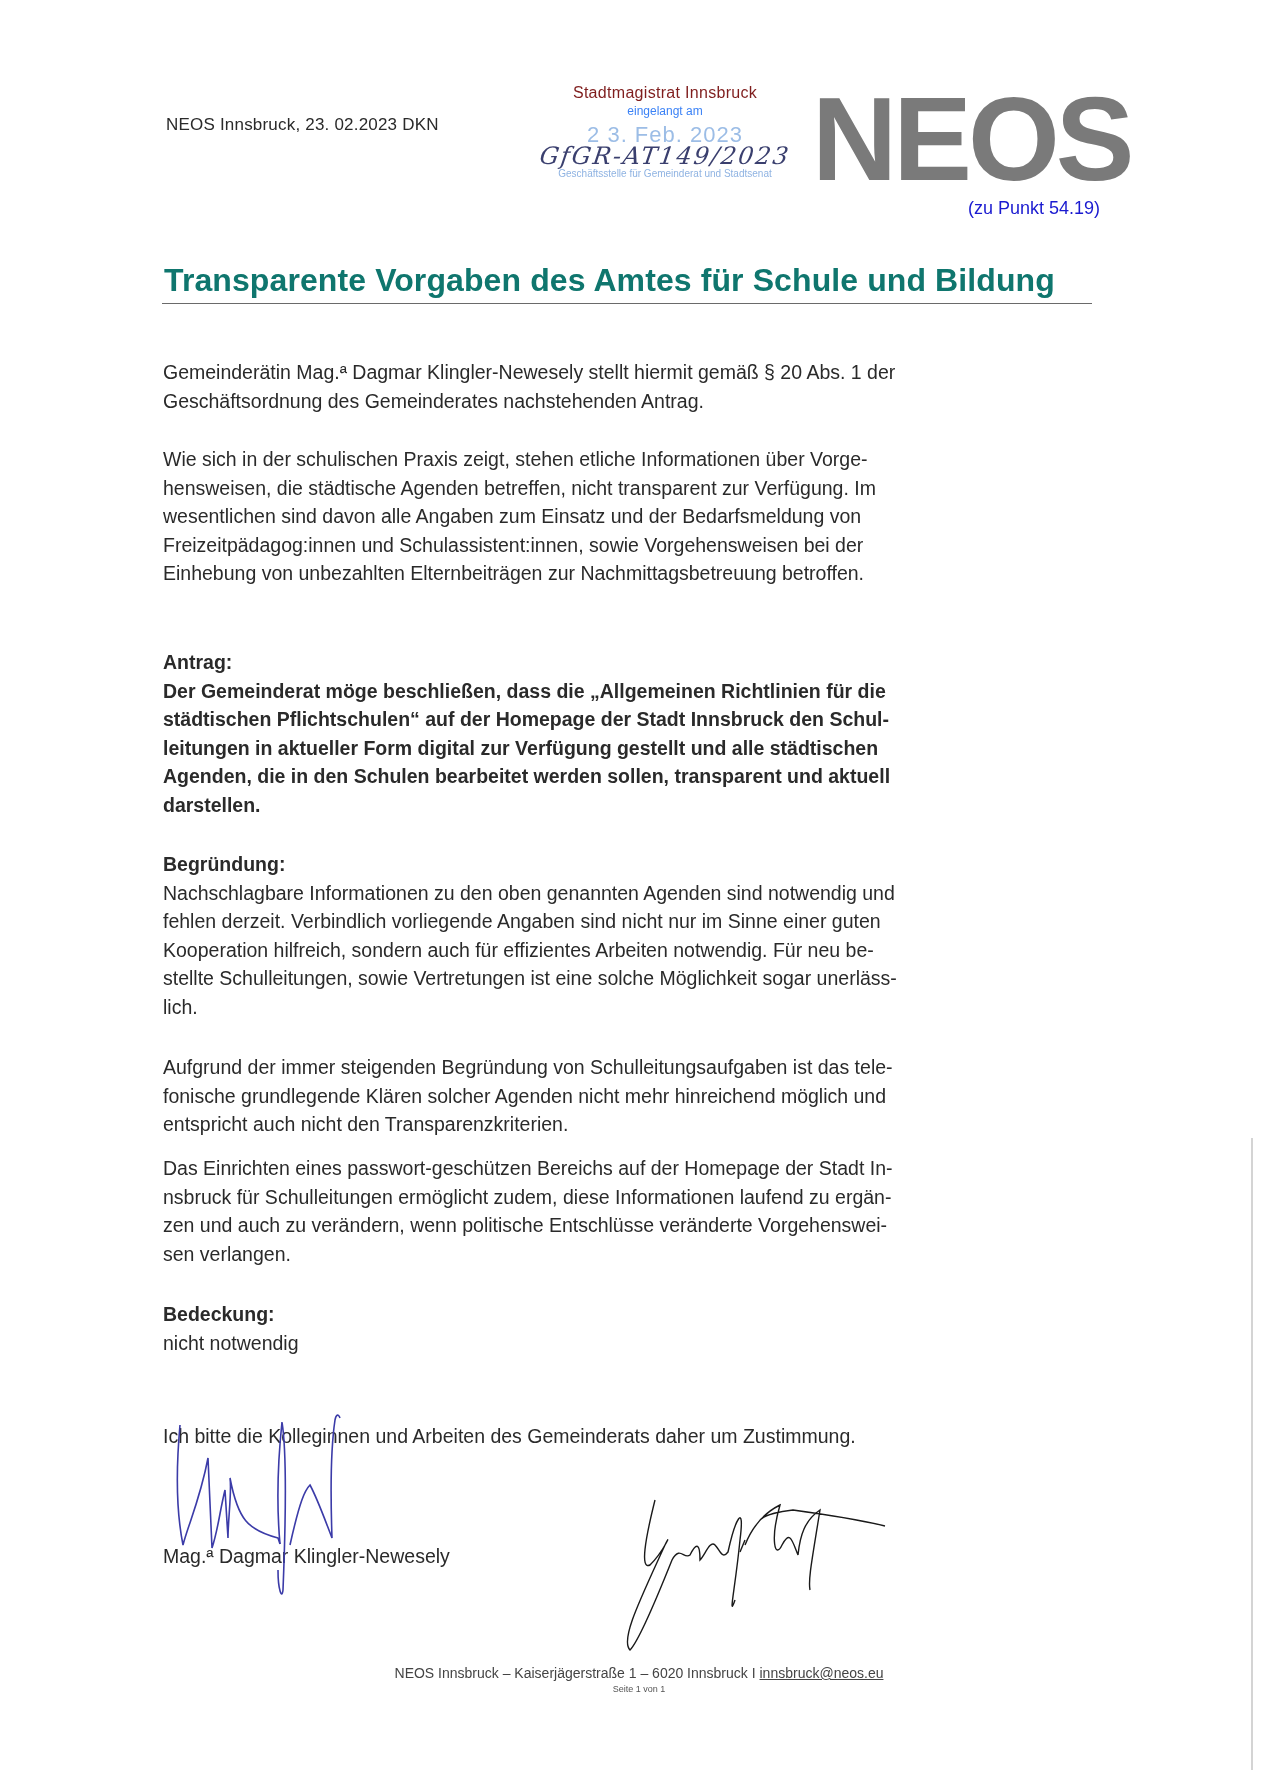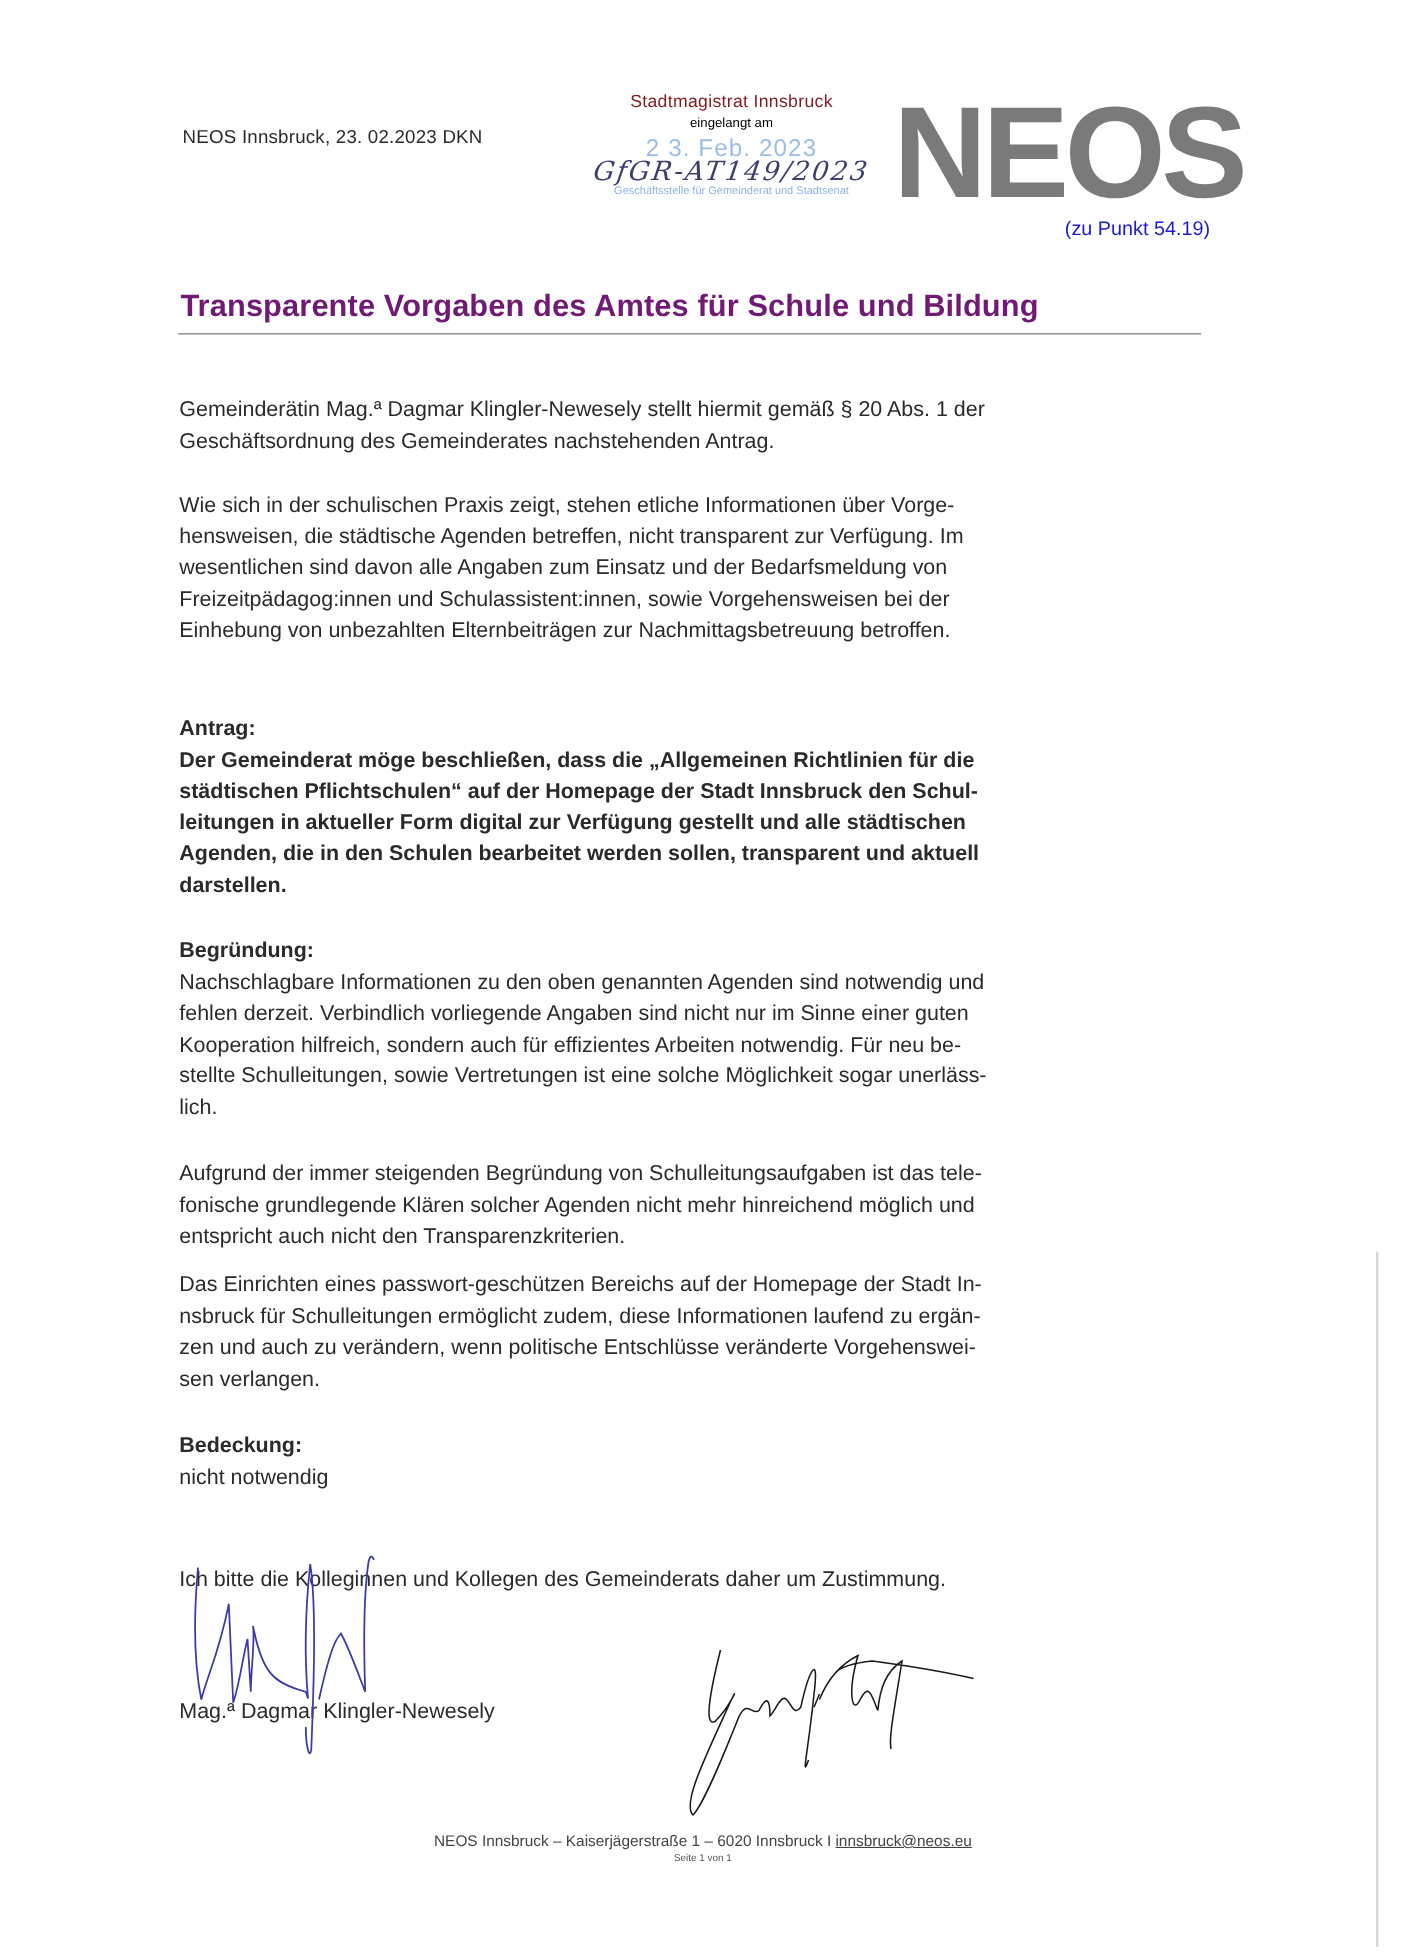--- a/index.html
+++ b/index.html
@@ -2,27 +2,27 @@
 <html><head>
 <meta charset="utf-8">
 <style>
   html, body { margin: 0; padding: 0; background: #ffffff; }
   body { width: 1278px; height: 1781px; position: relative; overflow: hidden;
          font-family: "Liberation Sans", sans-serif; color: #1e1e1e; }
   .abs { position: absolute; }
   .sender { left: 166px; top: 115px; font-size: 17px; color: #2a2a2a; letter-spacing: 0.2px; }
   .stamp { left: 520px; top: 84px; width: 290px; text-align: center; color: #6d9fd8; }
   .stamp .s1 { font-size: 16px; letter-spacing: 0.3px; color: #7f1d1d; }
-  .stamp .s2 { font-size: 12px; margin-top: 2px; color: #000000; }
+  .stamp .s2 { font-size: 12px; margin-top: 2px; color: #3b82f6; }
   .stamp .s3 { font-size: 22px; margin-top: 4px; color: #9cbde6; letter-spacing: 1px; }
   .stamp .s4 { font-family: "DejaVu Serif", serif; font-style: italic; font-size: 24px; color: #3a3f6e; margin-top: -6px; letter-spacing: 2px; transform: skewX(-8deg); }
   .stamp .s5 { font-size: 10px; color: #8fb3e2; margin-top: -2px; }
   .logo { left: 812px; top: 80px; font-size: 118px; font-weight: bold; color: #7a7a7a; letter-spacing: -4px; line-height: 1; font-family: "Liberation Sans", sans-serif; }
   .punkt { left: 968px; top: 198px; font-size: 18px; color: #1a1ad0; }
-  .title { left: 164px; top: 262px; font-size: 28px; font-weight: bold; color: #701a75; letter-spacing: 0.1px; }
+  .title { left: 164px; top: 262px; font-size: 32px; font-weight: bold; color: #0f766e; letter-spacing: 0.1px; }
   .title-rule { left: 162px; top: 303px; width: 930px; height: 1px; background: #6a6a6a; }
   .para { left: 163px; width: 950px; font-size: 19.5px; line-height: 28.6px; color: #2a2a2a; }
   .para .line { white-space: nowrap; display: block; }
   .heading { font-weight: bold; display: block; }
   .bold { font-weight: bold; }
   .footer { left: 0; width: 1278px; top: 1665px; text-align: center; font-size: 14px; color: #444; }
   .footer a { color: #444; text-decoration: underline; }
   .pageno { left: 0; width: 1278px; top: 1684px; text-align: center; font-size: 9px; color: #555; }
   .scanline { left: 1251px; top: 1138px; width: 2px; height: 632px; background: #d4d4d4; }
   svg.sig { position: absolute; overflow: visible; }
@@ -89,21 +89,21 @@
   <span class="line">zen und auch zu verändern, wenn politische Entschlüsse veränderte Vorgehenswei-</span>
   <span class="line">sen verlangen.</span>
 </div>
 
 <div class="abs para" style="top:1300px;">
   <span class="heading">Bedeckung:</span>
   <span class="line">nicht notwendig</span>
 </div>
 
 <div class="abs para" style="top:1422px;">
-  <span class="line">Ich bitte die Kolleginnen und Kollegen des Gemeinderats daher um Zustimmung.</span>
+  <span class="line">Ich bitte die Kolleginnen und Arbeiten des Gemeinderats daher um Zustimmung.</span>
 </div>
 
 <div class="abs para" style="top:1542px;">
   <span class="line">Mag.ª Dagmar Klingler-Newesely</span>
 </div>
 
 <svg class="sig" style="left:0;top:0;" width="1278" height="1781">
   <path d="M 180 1425 C 175 1480, 178 1520, 183 1545 C 188 1525, 200 1500, 208 1458 L 212 1548 C 218 1530, 220 1510, 225 1490 L 228 1538 C 228 1520, 232 1490, 230 1478 C 238 1520, 248 1530, 278 1538 L 280 1544" fill="none" stroke="#3b3ba8" stroke-width="1.6"></path>
   <path d="M 280 1544 C 276 1500, 278 1460, 282 1422 C 288 1460, 285 1540, 283 1590 C 282 1600, 278 1590, 278 1570" fill="none" stroke="#3b3ba8" stroke-width="1.6"></path>
   <path d="M 290 1545 C 300 1500, 305 1490, 310 1485 C 318 1500, 325 1520, 332 1538 C 330 1480, 332 1440, 335 1420 C 336 1415, 338 1413, 340 1418" fill="none" stroke="#3b3ba8" stroke-width="1.6"></path>

